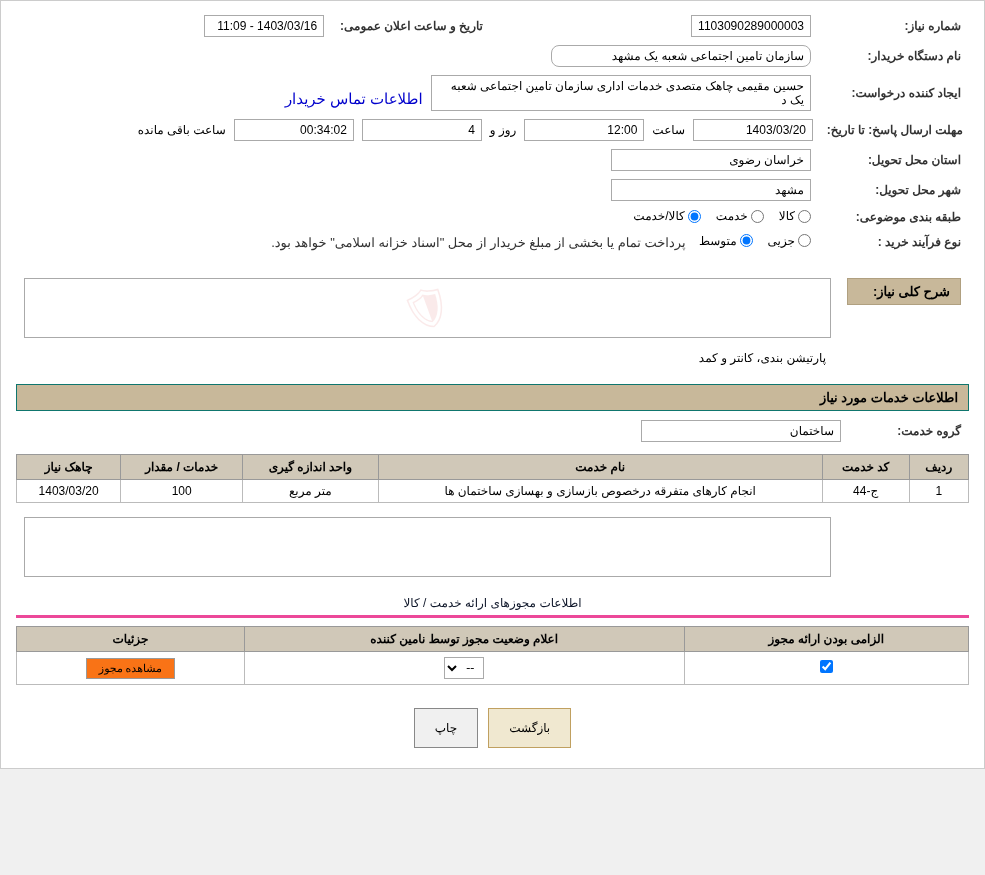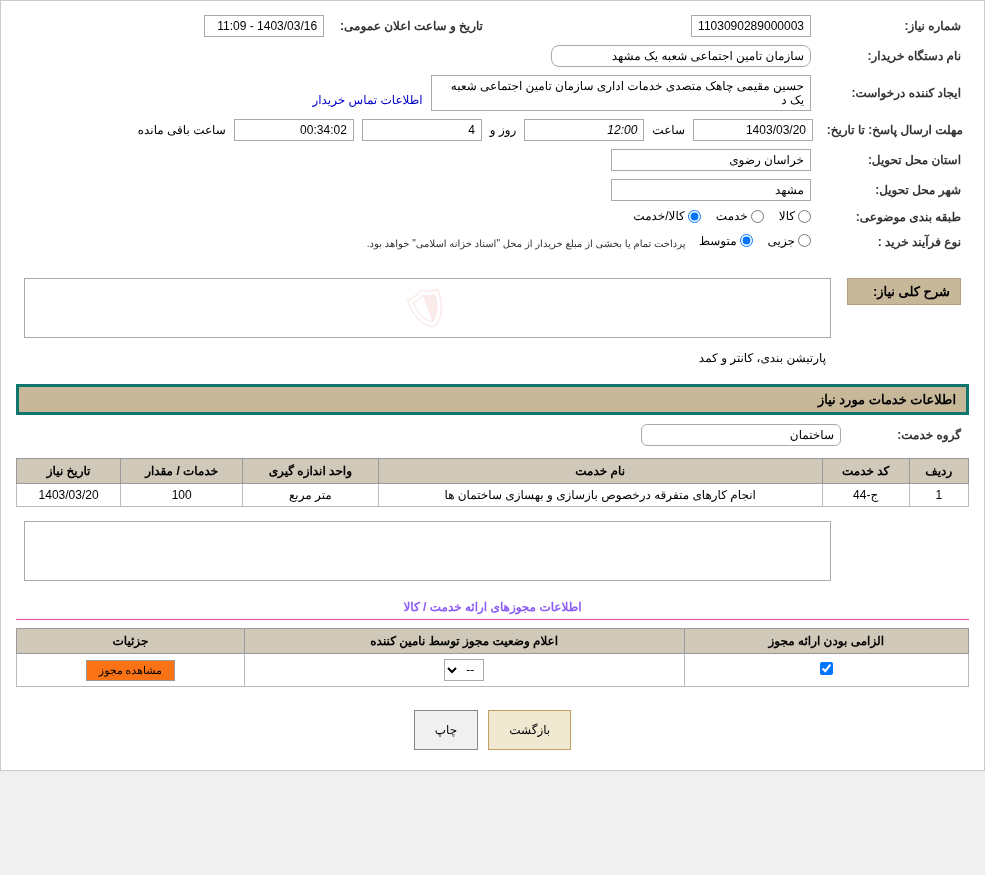--- a/index.html
+++ b/index.html
@@ -76,21 +76,21 @@
       display: flex;
       align-items: center;
       gap: 3px;
     }
     .section-title {
       background: #c8b89a;
       padding: 5px 10px;
       font-weight: bold;
       font-size: 13px;
       margin: 10px 0 5px 0;
-      border: 3px solid #0f766e;
+      border: 1px solid #0f766e;
       text-align: right;
     }
     .data-table {
       width: 100%;
       border-collapse: collapse;
       margin: 8px 0;
     }
     .data-table th {
       background: #d0c8b8;
       border: 1px solid #999;
@@ -195,21 +195,21 @@
     .view-permit-btn {
       background: #f97316;
       border: 1px solid #999;
       padding: 3px 12px;
       font-family: Tahoma;
       font-size: 11px;
       cursor: pointer;
     }
     .sublink-label {
       color: #0000cc;
-      font-size: 12px;
+      font-size: 15px;
       margin-right: 5px;
     }
   </style>
 </head>
 <body>
 
 <div class="page-wrapper">
 
 
   <div class="content">
@@ -239,21 +239,21 @@
           <a href="#" class="link-text sublink-label">اطلاعات تماس خریدار</a>
         </td>
       </tr>
 
       <tr class="deadline-row">
         <td class="label-cell">مهلت ارسال پاسخ: تا تاریخ:</td>
         <td colspan="3">
           <div class="row-flex" style="justify-content: flex-start;">
             <span class="input-box" style="width:100px;">1403/03/20</span>
             <span style="white-space:nowrap;">ساعت</span>
-            <span class="input-box" style="width:65px;font-style:italic;">12:00</span>
+            <span class="input-box" style="width:65px;">12:00</span>
             <span style="white-space:nowrap;">روز و</span>
             <span class="input-box" style="width:40px;">4</span>
             <span class="input-box" style="width:80px;">00:34:02</span>
             <span style="white-space:nowrap;">ساعت باقی مانده</span>
           </div>
         </td>
       </tr>
       <tr>
         <td class="label-cell">استان محل تحویل:</td>
         <td class="value-cell" colspan="3">
@@ -291,21 +291,21 @@
           <div class="radio-group">
             <label class="radio-item">
               <input type="radio" name="purchase" style="">
               <span>جزیی</span>
             </label>
             <label class="radio-item">
               <input type="radio" name="purchase" checked="" style="">
               <span>متوسط</span>
             </label>
           </div>
-          <span style="font-size:10px; color:#333; margin-right:10px;">پرداخت تمام یا بخشی از مبلغ خریدار از محل "اسناد خزانه اسلامی" خواهد بود.</span>
+          <span style="font-size:13px; color:#333; margin-right:10px;">پرداخت تمام یا بخشی از مبلغ خریدار از محل "اسناد خزانه اسلامی" خواهد بود.</span>
         </td>
       </tr>
     </tbody>
       </table>
 
     <table class="info-table">
       <tbody>
           <tr>
         <td style="width:130px; vertical-align:top; padding:6px 8px;">
           <span class="section-title" style="display:block; background:#c8b89a; padding:5px 10px; font-weight:bold; border:1px solid #b0a080;">شرح کلی نیاز:</span>
@@ -323,35 +323,35 @@
 
     <div class="section-title">
       <span>اطلاعات خدمات مورد نیاز</span>
     </div>
 
     <table class="info-table">
       <tbody>
           <tr>
         <td class="label-cell" style="width:120px;">گروه خدمت:</td>
         <td class="value-cell">
-          <span class="input-box" style="width:200px;border-radius:6px;">ساختمان</span>
+          <span class="input-box" style="width:200px;">ساختمان</span>
         </td>
       </tr>
     </tbody>
       </table>
 
     <table class="data-table">
       <thead>
         <tr>
           <th>ردیف</th>
           <th>کد خدمت</th>
           <th>نام خدمت</th>
           <th>واحد اندازه گیری</th>
           <th>خدمات / مقدار</th>
-          <th>تاریخ نیاز</th>
+          <th>چاهک نیاز</th>
         </tr>
       </thead>
       <tbody>
         <tr>
           <td>1</td>
           <td>ج-44</td>
           <td>انجام کارهای متفرقه درخصوص بازسازی و بهسازی ساختمان ها</td>
           <td>متر مربع</td>
           <td>100</td>
           <td>1403/03/20</td>
@@ -367,21 +367,21 @@
         </td>
         <td style="vertical-align:top; padding:6px 8px;">
           <div class="description-box">
             <span></span>
           </div>
         </td>
       </tr>
     </tbody>
       </table>
 
-    <div style="text-align:center; padding:5px; font-weight:bold; font-size:12px; color:#8b5cf6; border-bottom:1px solid #ec4899; margin:5px 0;">
+    <div style="text-align:center; padding:5px; font-weight:normal; font-size:12px; color:#0f172a; border-bottom:3px solid #ec4899; margin:5px 0;">
       <span>اطلاعات مجوزهای ارائه خدمت / کالا</span>
     </div>
 
     <table class="permits-table">
       <thead>
         <tr>
           <th>الزامی بودن ارائه مجوز</th>
           <th>اعلام وضعیت مجوز توسط نامین کننده</th>
           <th>جزئیات</th>
         </tr>

